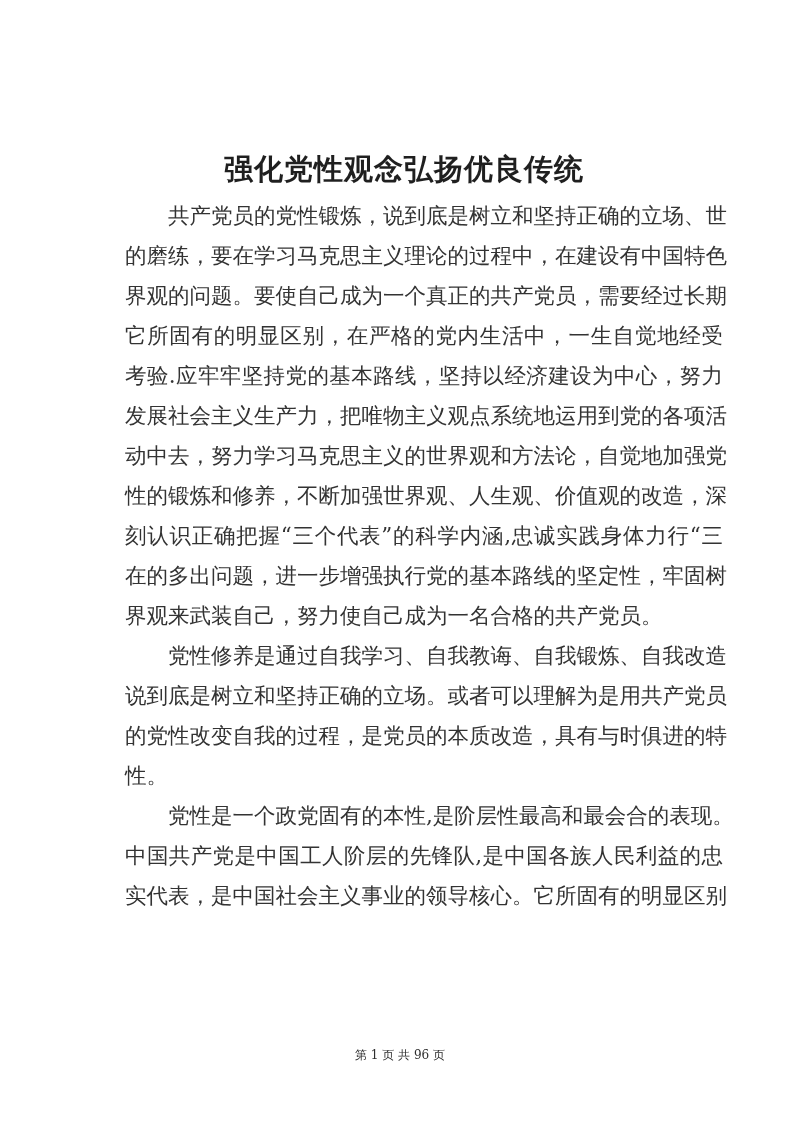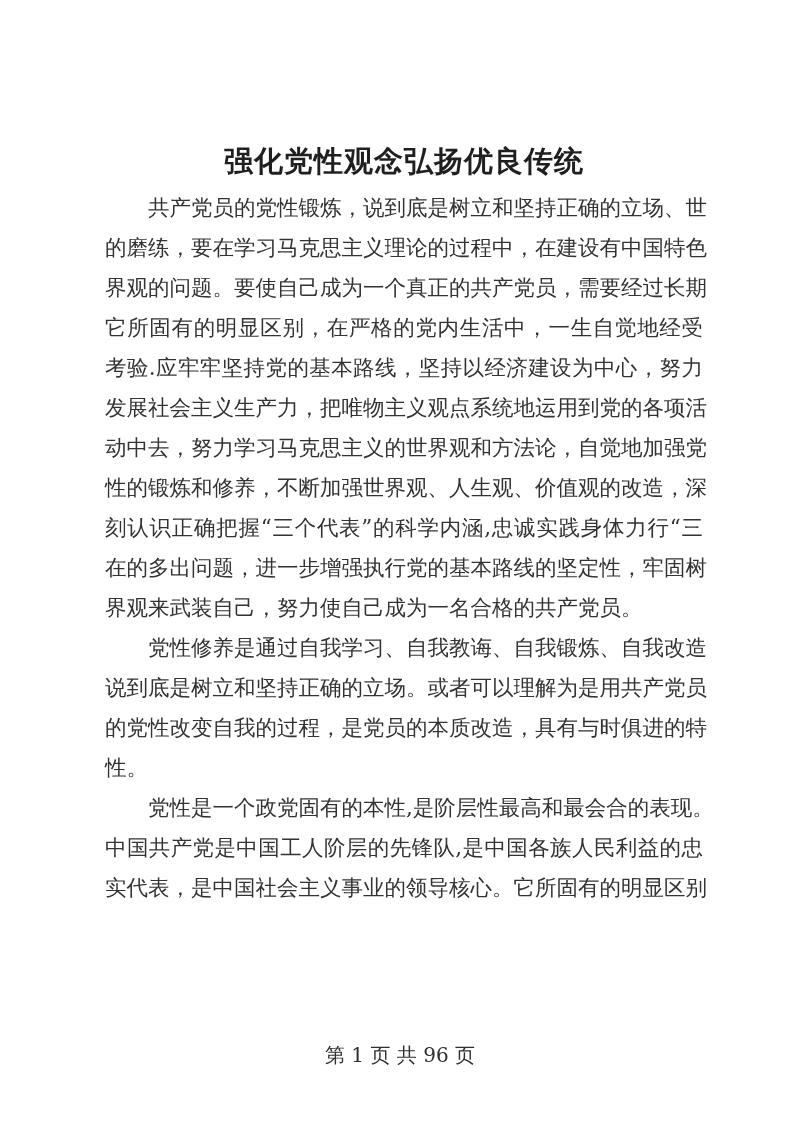--- a/index.html
+++ b/index.html
@@ -15,31 +15,32 @@
     overflow: hidden;
     font-family: "DejaVu Serif", "Liberation Serif", serif;
   }
   .content {
     position: absolute;
     left: 105px;
     top: 138px;
     width: 598px;
   }
   .title {
-    margin: 0 0 4px 0;
+    margin: 8px 0 4px 0;
     font-size: 29px;
     line-height: 46px;
     font-weight: 600;
     text-align: center;
     color: #1f1f1f;
     letter-spacing: 1px;
     font-family: "DejaVu Serif", "Liberation Serif", serif;
   }
   .doc-body {
     width: 598px;
+    margin-left: 20px;
   }
   .line {
     font-size: 21.5px;
     line-height: 40px;
     height: 40px;
     color: #333333;
     text-align: justify;
     text-align-last: justify;
     text-justify: inter-character;
     white-space: nowrap;
@@ -50,21 +51,21 @@
   }
   .line.indent {
     text-indent: 2em;
   }
   .footer {
     position: absolute;
     left: 0;
     top: 1045px;
     width: 800px;
     text-align: center;
-    font-size: 20px;
+    font-size: 12px;
     line-height: 20px;
     color: #2e2e2e;
     font-family: "DejaVu Serif", "Liberation Serif", serif;
   }
 </style>
 </head>
 <body>
 
 <div class="page">
   <div class="content">

